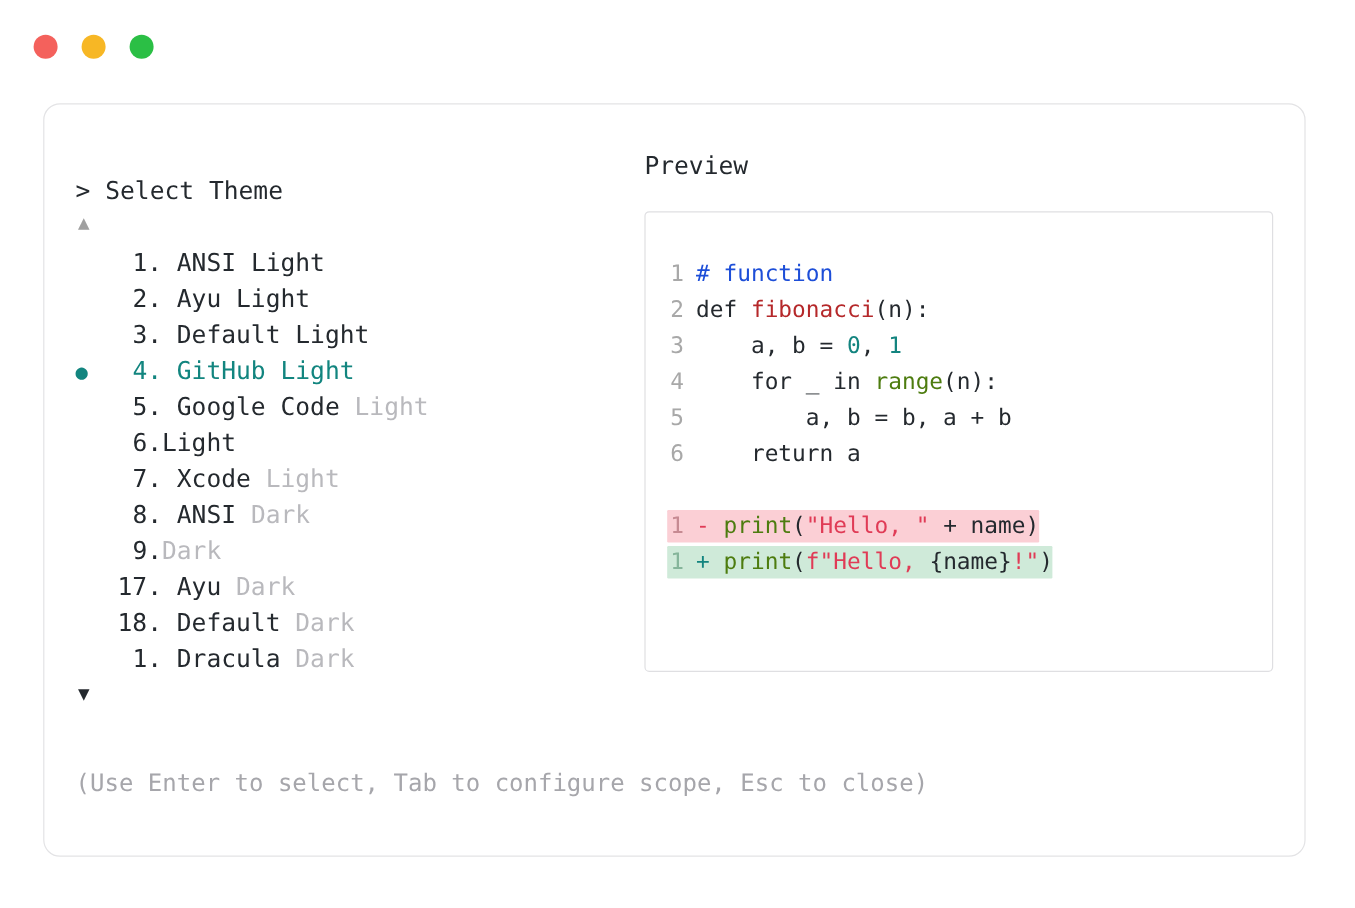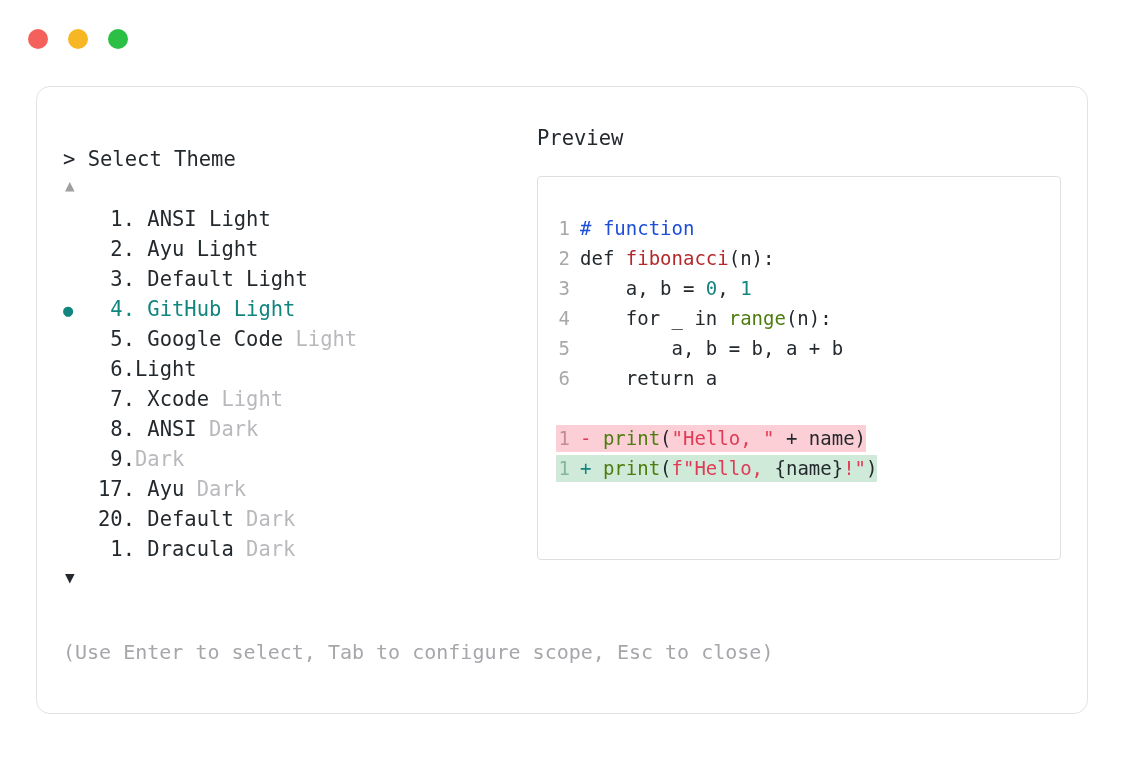--- a/index.html
+++ b/index.html
@@ -202,21 +202,21 @@
           <div class="theme-row"><span class="bullet-cell empty">●</span><span class="num-cell">1.</span><span class="name-cell"> ANSI </span><span class="variant-cell variant-strong">Light</span></div>
           <div class="theme-row"><span class="bullet-cell empty">●</span><span class="num-cell">2.</span><span class="name-cell"> Ayu </span><span class="variant-cell variant-strong">Light</span></div>
           <div class="theme-row"><span class="bullet-cell empty">●</span><span class="num-cell">3.</span><span class="name-cell"> Default </span><span class="variant-cell variant-strong">Light</span></div>
           <div class="theme-row selected"><span class="bullet-cell">●</span><span class="num-cell">4.</span><span class="name-cell"> GitHub </span><span class="variant-cell variant-strong">Light</span></div>
           <div class="theme-row"><span class="bullet-cell empty">●</span><span class="num-cell">5.</span><span class="name-cell"> Google Code </span><span class="variant-cell variant-dim">Light</span></div>
           <div class="theme-row"><span class="bullet-cell empty">●</span><span class="num-cell">6.</span><span class="variant-cell variant-strong">Light</span></div>
           <div class="theme-row"><span class="bullet-cell empty">●</span><span class="num-cell">7.</span><span class="name-cell"> Xcode </span><span class="variant-cell variant-dim">Light</span></div>
           <div class="theme-row"><span class="bullet-cell empty">●</span><span class="num-cell">8.</span><span class="name-cell"> ANSI </span><span class="variant-cell variant-dim">Dark</span></div>
           <div class="theme-row"><span class="bullet-cell empty">●</span><span class="num-cell">9.</span><span class="variant-cell variant-dim">Dark</span></div>
           <div class="theme-row"><span class="bullet-cell empty">●</span><span class="num-cell">17.</span><span class="name-cell"> Ayu </span><span class="variant-cell variant-dim">Dark</span></div>
-          <div class="theme-row"><span class="bullet-cell empty">●</span><span class="num-cell">20.</span><span class="name-cell"> Default </span><span class="variant-cell variant-dim">Dark</span></div>
+          <div class="theme-row"><span class="bullet-cell empty">●</span><span class="num-cell">18.</span><span class="name-cell"> Default </span><span class="variant-cell variant-dim">Dark</span></div>
           <div class="theme-row"><span class="bullet-cell empty">●</span><span class="num-cell">1.</span><span class="name-cell"> Dracula </span><span class="variant-cell variant-dim">Dark</span></div>
         </div>
 
       <div class="scroll-arrow down">▼</div>
     </div>
 
     <div class="right-pane">
       <div class="pane-title">Preview</div>
       <div class="preview-panel">
         <div class="code" id="code-block"><div class="code-line"><span class="ln">1</span><span class="tok-comment"># function</span></div><div class="code-line"><span class="ln">2</span><span class="tok-kw">def </span><span class="tok-fn">fibonacci</span><span class="tok-plain">(n):</span></div><div class="code-line"><span class="ln">3</span><span class="tok-plain">    a, b = </span><span class="tok-num">0</span><span class="tok-plain">, </span><span class="tok-num">1</span></div><div class="code-line"><span class="ln">4</span><span class="tok-plain">    for _ in </span><span class="tok-builtin">range</span><span class="tok-plain">(n):</span></div><div class="code-line"><span class="ln">5</span><span class="tok-plain">        a, b = b, a + b</span></div><div class="code-line"><span class="ln">6</span><span class="tok-plain">    return a</span></div><div class="blank-line"></div><div class="diff-line"><span class="diff-hl diff-del"><span class="ln">1</span><span class="sign-del">- </span><span class="tok-builtin">print</span><span class="tok-plain">(</span><span class="tok-str">"Hello, "</span><span class="tok-plain"> + name)</span></span></div><div class="diff-line"><span class="diff-hl diff-add"><span class="ln">1</span><span class="sign-add">+ </span><span class="tok-builtin">print</span><span class="tok-plain">(</span><span class="tok-str">f"Hello, </span><span class="tok-plain">{name}</span><span class="tok-str">!"</span><span class="tok-plain">)</span></span></div></div>

